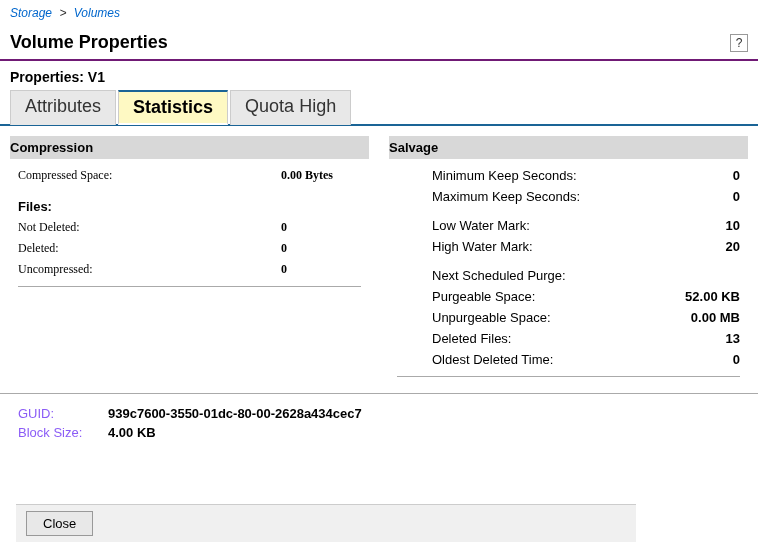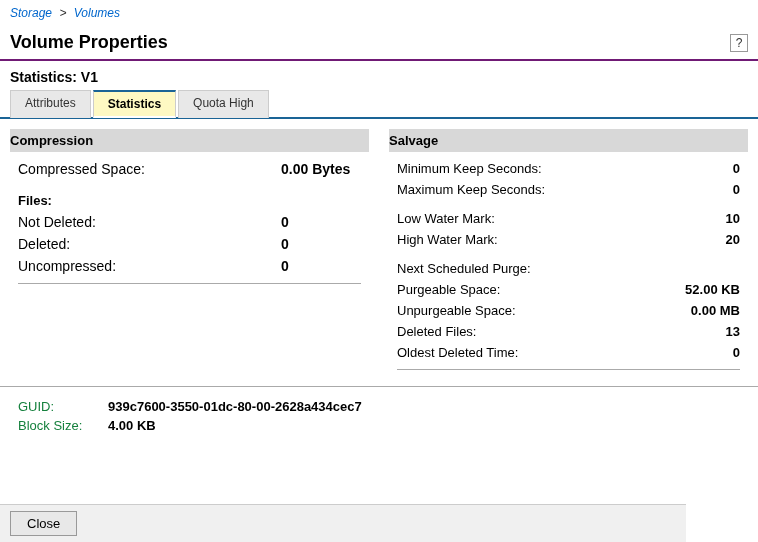--- a/index.html
+++ b/index.html
@@ -57,21 +57,21 @@
     }
 
     .tabs-bar {
       display: flex;
       padding: 0 10px;
       border-bottom: 2px solid #1a6496;
       margin-bottom: 0;
     }
     .tab {
       padding: 5px 14px;
-      font-size: 12px;
+      font-size: 18px;
       cursor: pointer;
       border: 1px solid #ccc;
       border-bottom: none;
       margin-right: 2px;
       background: #e8e8e8;
       color: #333;
       position: relative;
       bottom: -1px;
     }
     .tab.active {
@@ -97,21 +97,22 @@
       padding: 4px 0;
       font-weight: bold;
       font-size: 13px;
       margin-bottom: 6px;
     }
 
     .data-row {
       display: flex;
       justify-content: space-between;
       padding: 3px 8px;
-      font-size: 14px;
+      font-size: 12px;
+      font-family: Liberation Serif, serif;
     }
     .data-row .label { color: #000; }
     .data-row .value { font-weight: bold; min-width: 80px; text-align: left; }
 
     .section-label {
       padding: 3px 8px;
       font-size: 13px;
       font-weight: bold;
     }
 
@@ -129,70 +130,71 @@
       margin-top: 10px;
     }
     .bottom-row {
       display: flex;
       align-items: center;
       padding: 2px 0;
       font-size: 13px;
     }
     .bottom-row .blabel {
       min-width: 90px;
-      color: #15803d;
+      color: #8b5cf6;
     }
     .bottom-row .bvalue {
       font-weight: bold;
     }
 
     .footer-bar {
       position: fixed;
       bottom: 0;
-      width: 686px;
+      width: 620px;
       background: #f0f0f0;
       border-top: 1px solid #ccc;
       padding: 6px 10px;
+      margin-left: 16px;
     }
     .close-btn {
       background: #e8e8e8;
       border: 1px solid #999;
       padding: 4px 16px;
       font-size: 13px;
       cursor: pointer;
       color: #000;
     }
 
     .empty-row { height: 10px; }
 
     .right-panel-row {
       display: flex;
       justify-content: space-between;
       padding: 3px 8px;
       font-size: 13px;
     }
-    .right-panel-row .rlabel { color: #000; }
+    .right-panel-row .rlabel { color: #000; margin-left: 35px; }
     .right-panel-row .rvalue { font-weight: bold; min-width: 70px; text-align: right; }
   </style>
 </head>
 <body>
 
 <div class="breadcrumb-bar">
   <a href="#">Storage</a>
   <span class="breadcrumb-sep">&gt;</span>
   <a href="#">Volumes</a>
 </div>
 
 <div class="page-header">
   <span class="page-title">Volume Properties</span>
   <div class="help-icon">?</div>
 </div>
 
 <div class="properties-label">
-  <span>Statistics:</span>
+  <span>Properties:</span>
   <span> </span><span>V1</span>
 </div>
 
 <div class="tabs-bar">
   <div class="tab">Attributes</div>
   <div class="tab active">Statistics</div>
   <div class="tab">Quota High</div>
 </div>
 
 <div class="main-content">

